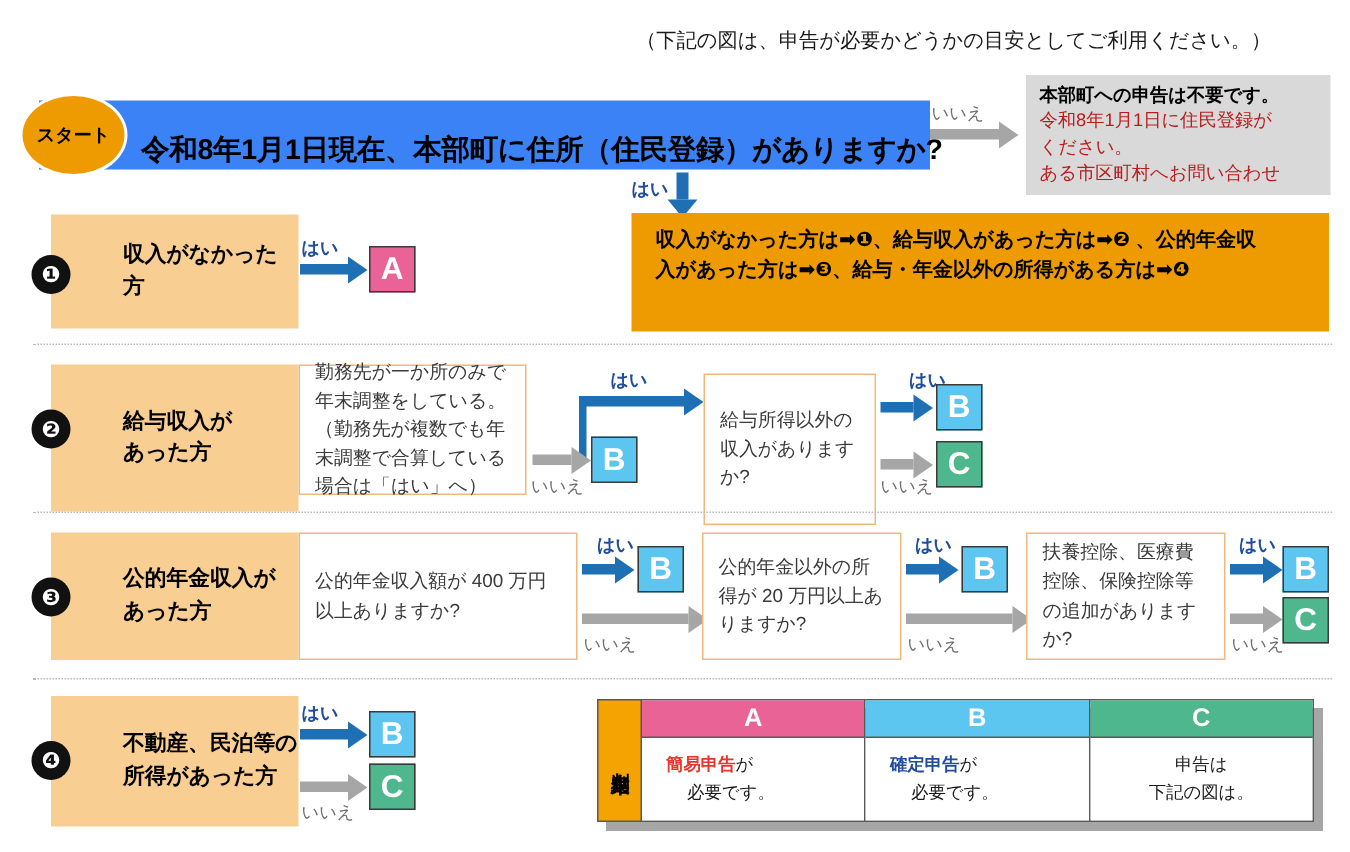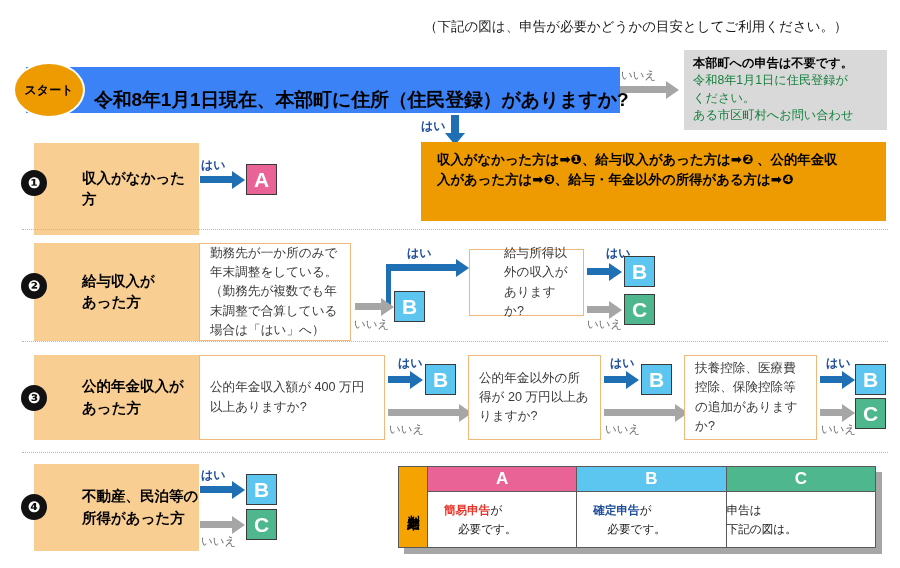--- a/index.html
+++ b/index.html
@@ -83,21 +83,21 @@
   }
   .lbl-no {
     position: absolute; font-size: 11.5px; color: #6E6E6E; white-space: nowrap;
   }
 
   .info-box {
     position: absolute; left: 684px; top: 50px;
     width: 203px; height: 80px;
     background: #D9D9D9; padding: 5px 8px 0 9px;
   }
-  .info-box .ln { font-size: 12.2px; color: #15803d; line-height: 1.42; }
+  .info-box .ln { font-size: 12.2px; color: #b91c1c; line-height: 1.42; }
   .info-box .ln.b { font-weight: bold; color: #000; }
 
   
   .q-banner {
     position: absolute; left: 421px; top: 142px;
     width: 465px; height: 79px;
     background: #ED9B00;
     padding: 8px 10px 0 16px;
   }
   .q-banner .ln {
@@ -168,21 +168,21 @@
     border-bottom: 1.4px solid #595959;
   }
   .rt-head.a { background: #EA6396; }
   .rt-head.b { background: #5CC6F0; }
   .rt-head.c { background: #4EB78D; }
   .rt-body {
     flex: 1; background: #ffffff; display: flex; flex-direction: column;
     justify-content: center; font-size: 11.6px; line-height: 1.6; color: #1a1a1a;
   }
   .rt-body.left { padding-left: 16px; align-items: flex-start; }
-  .rt-body.center { align-items: flex-start; }
+  .rt-body.center { align-items: center; }
   .kw-a { color: #E8342A; font-weight: bold; text-align: center; }
   .kw-b { color: #1F4E9C; font-weight: bold; }
 </style>
 </head>
 <body>
 
 <div id="page">
 
   <div class="title-note">（下記の図は、申告が必要かどうかの目安としてご利用ください。）</div>
 
@@ -202,51 +202,51 @@
     <div class="ln">令和8年1月1日に住民登録が</div>
     <div class="ln">ください。</div>
     <div class="ln">ある市区町村へお問い合わせ</div>
   </div>
 
   <div class="q-banner">
     <div class="ln">収入がなかった方は➡❶、給与収入があった方は➡❷ 、公的年金収</div>
     <div class="ln">入があった方は➡❸、給与・年金以外の所得がある方は➡❹</div>
   </div>
 
-  <div class="cat-box" style="left:34px; top:143px; width:165px; height:92px;">
+  <div class="cat-box" style="left:34px; top:143px; width:165px; height:76px;">
     <div class="cat-text">収入がなかった方</div>
   </div>
   <div class="num-badge" style="left:21px; top:170px;">❶</div>
   <div class="arrow-blue-h" style="left:200px; top:176px; width:32px;"></div>
   <div class="lbl-yes" style="left:201px; top:157px;">はい</div>
   <div class="badge badge-a" style="left:246px; top:164px;">A</div>
 
   <div class="sep" style="top:229px;"></div>
 
   <div class="cat-box" style="left:34px; top:243px; width:165px; height:98px;">
     <div class="cat-text">
       <div>給与収入が</div>
       <div>あった方</div>
     </div>
   </div>
   <div class="num-badge" style="left:21px; top:273px;">❷</div>
 
-  <div class="q-box" style="left:199px; top:243px; width:152px; height:98px;">
+  <div class="q-box" style="left:199px; top:243px; width:152px; height:87px;">
     <span>勤務先が一か所のみで年末調整をしている。（勤務先が複数でも年末調整で合算している場合は「はい」へ）</span>
   </div>
 
   <div class="riser-blue" style="left:386px; top:264px; height:42px;"></div>
   <div class="arrow-blue-h" style="left:386px; top:264px; width:70px;"></div>
   <div class="lbl-yes" style="left:407px; top:245px;">はい</div>
 
   <div class="arrow-grey-h" style="left:355px; top:303px; width:26px;"></div>
   <div class="lbl-no" style="left:354px; top:317px;">いいえ</div>
   <div class="badge badge-b" style="left:394px; top:291px;">B</div>
 
-  <div class="q-box" style="left:469px; top:249px; width:115px; height:67px;padding-left:24px;">
+  <div class="q-box" style="left:469px; top:249px; width:115px; height:101px;">
     <span>給与所得以外の収入がありますか?</span>
   </div>
 
   <div class="arrow-blue-h" style="left:587px; top:268px; width:22px;"></div>
   <div class="lbl-yes" style="left:606px; top:245px;">はい</div>
   <div class="badge badge-b" style="left:624px; top:256px;">B</div>
 
   <div class="arrow-grey-h" style="left:587px; top:306px; width:22px;"></div>
   <div class="lbl-no" style="left:587px; top:317px;">いいえ</div>
   <div class="badge badge-c" style="left:624px; top:294px;">C</div>

